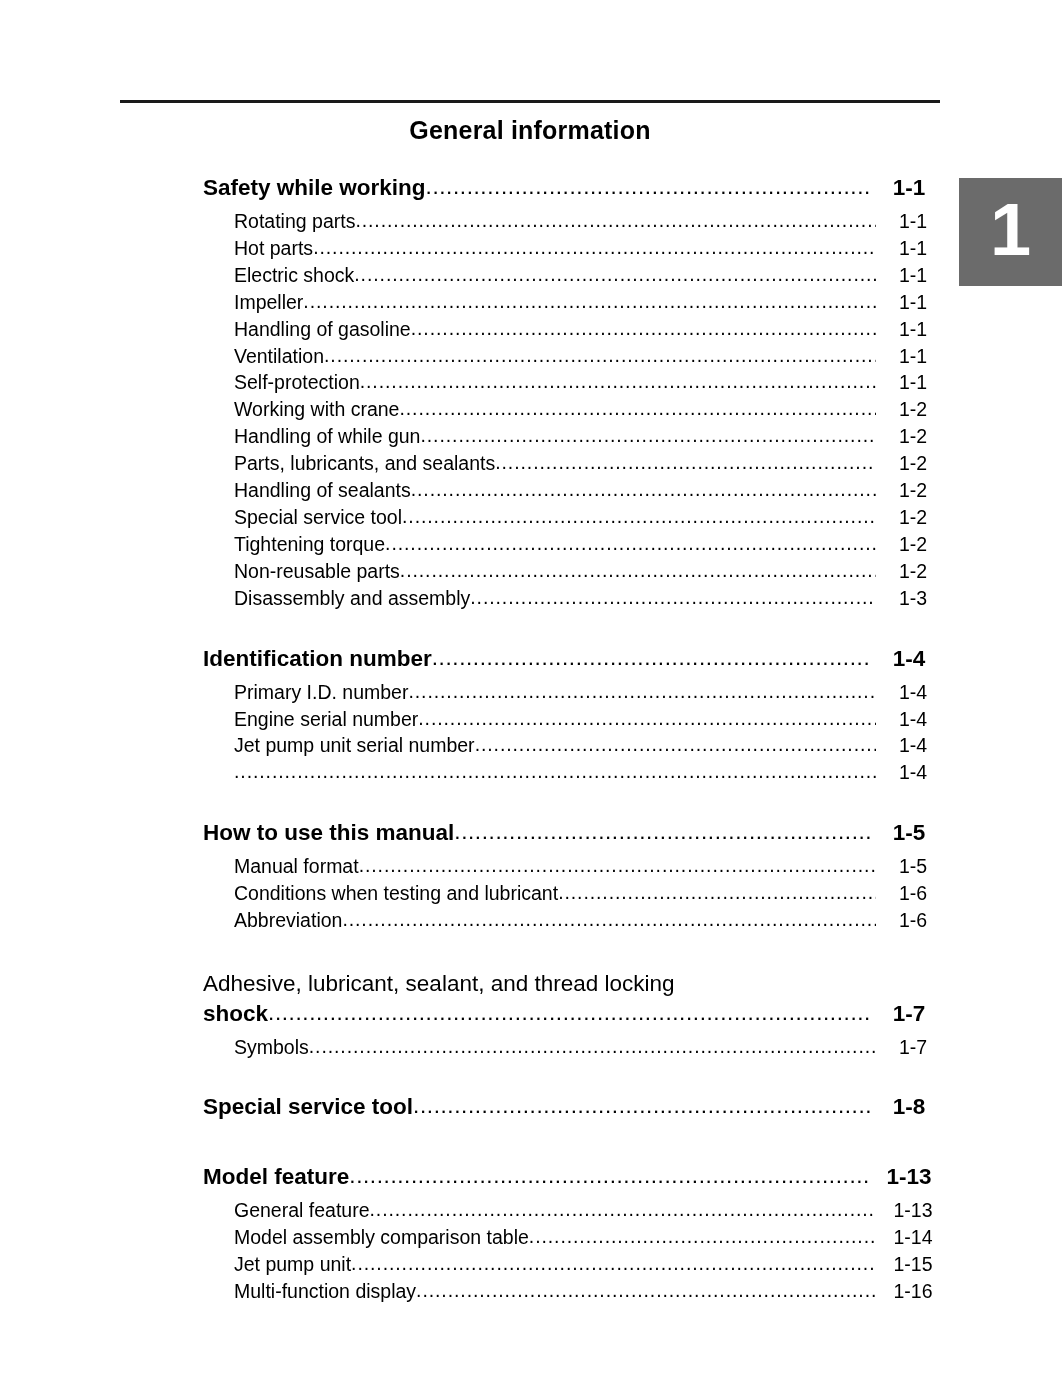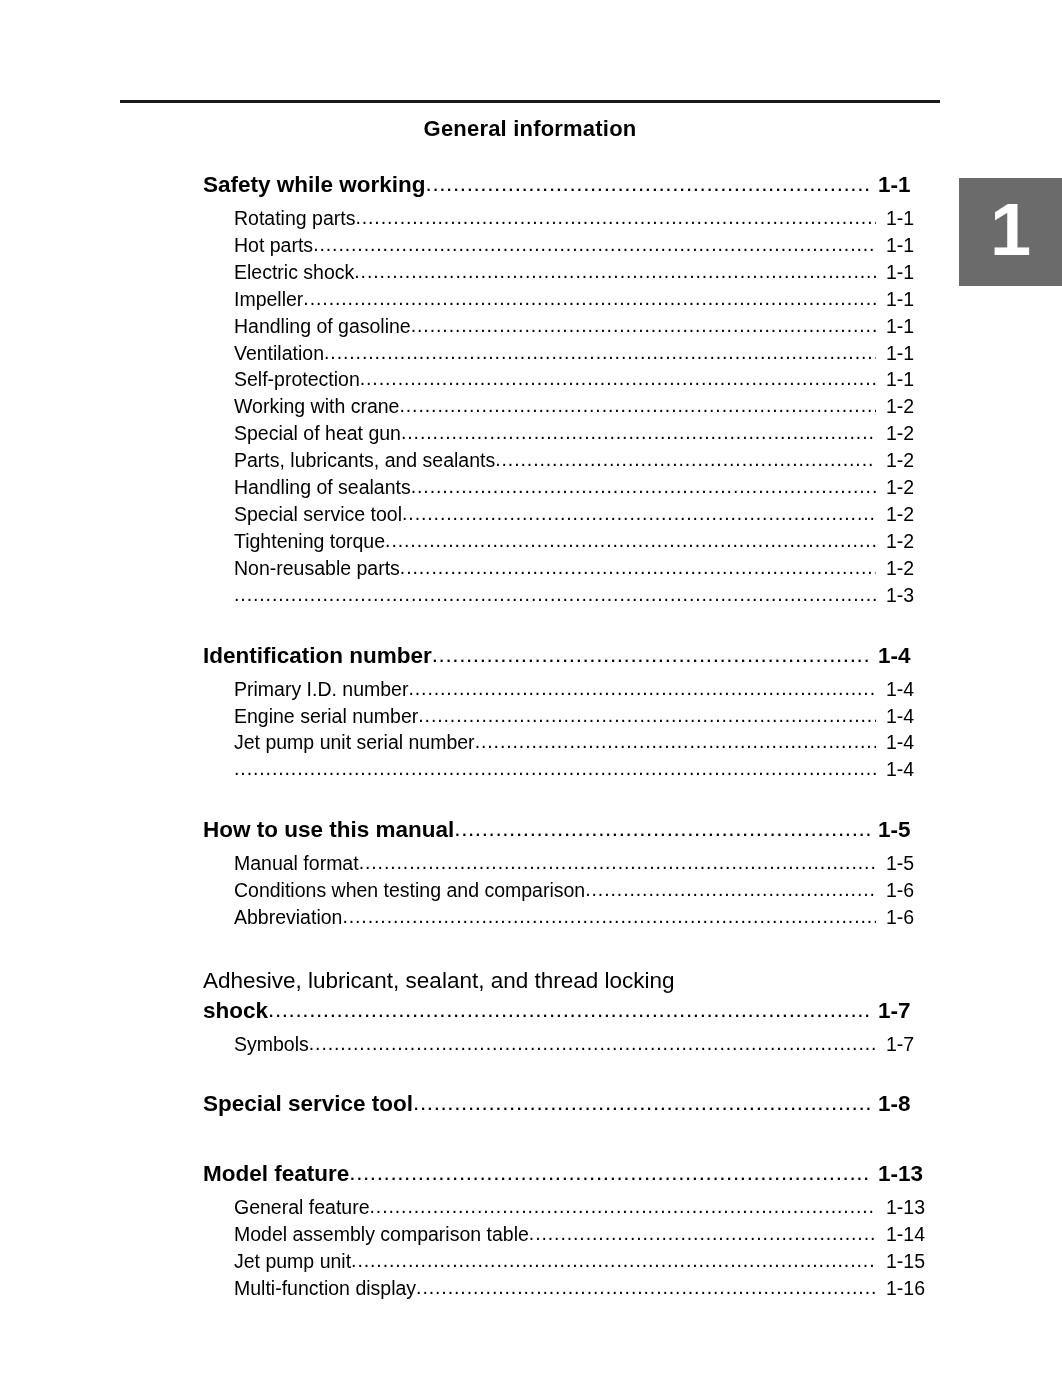--- a/index.html
+++ b/index.html
@@ -47,21 +47,21 @@
 
   .header-rule {
     width: 820px;
     height: 0;
     border-top: 3px solid #1a1a1a;
     margin: 0 0 0 0;
   }
 
   .page-title {
     text-align: center;
-    font-size: 22px;
+    font-size: 25px;
     font-weight: bold;
     margin-top: 13px;
     letter-spacing: 0.2px;
   }
 
   
   .toc {
     margin-top: 30px;
     margin-left: 83px;   
     width: 737px;
@@ -85,21 +85,21 @@
   }
   .entry .leader {
     flex: 1 1 auto;
     overflow: hidden;
     white-space: nowrap;
     letter-spacing: 1.4px;
     font-weight: normal;
   }
   .entry .pageno {
     flex: 0 0 auto;
-    text-align: left;
+    text-align: center;
     white-space: pre;
   }
 
   
   .entry.lvl1 {
     font-size: 22.5px;
     font-weight: bold;
     margin-bottom: 2px;
   }
   .entry.lvl1 .leader {
@@ -201,21 +201,21 @@
           <span class="label">Self-protection</span>
           <span class="leader">................................................................................................................................................................</span>
           <span class="pageno">1-1</span>
         </div>
         <div class="entry lvl2">
           <span class="label">Working with crane</span>
           <span class="leader">................................................................................................................................................................</span>
           <span class="pageno">1-2</span>
         </div>
         <div class="entry lvl2">
-          <span class="label">Special of heat gun</span>
+          <span class="label">Handling of while gun</span>
           <span class="leader">................................................................................................................................................................</span>
           <span class="pageno">1-2</span>
         </div>
         <div class="entry lvl2">
           <span class="label">Parts, lubricants, and sealants</span>
           <span class="leader">................................................................................................................................................................</span>
           <span class="pageno">1-2</span>
         </div>
         <div class="entry lvl2">
           <span class="label">Handling of sealants</span>
@@ -231,20 +231,21 @@
           <span class="label">Tightening torque</span>
           <span class="leader">................................................................................................................................................................</span>
           <span class="pageno">1-2</span>
         </div>
         <div class="entry lvl2">
           <span class="label">Non-reusable parts</span>
           <span class="leader">................................................................................................................................................................</span>
           <span class="pageno">1-2</span>
         </div>
         <div class="entry lvl2">
+          <span class="label">Disassembly and assembly</span>
           <span class="leader">................................................................................................................................................................</span>
           <span class="pageno">1-3</span>
         </div>
       </div>
     </div>
 
     <div class="section">
       <div class="entry lvl1">
         <span class="label">Identification number</span>
         <span class="leader">................................................................................................................................................................</span>
@@ -279,21 +280,21 @@
         <span class="leader">................................................................................................................................................................</span>
         <span class="pageno">1-5</span>
       </div>
       <div class="sublist">
         <div class="entry lvl2">
           <span class="label">Manual format</span>
           <span class="leader">................................................................................................................................................................</span>
           <span class="pageno">1-5</span>
         </div>
         <div class="entry lvl2">
-          <span class="label">Conditions when testing and comparison</span>
+          <span class="label">Conditions when testing and lubricant</span>
           <span class="leader">................................................................................................................................................................</span>
           <span class="pageno">1-6</span>
         </div>
         <div class="entry lvl2">
           <span class="label">Abbreviation</span>
           <span class="leader">................................................................................................................................................................</span>
           <span class="pageno">1-6</span>
         </div>
       </div>
     </div>

